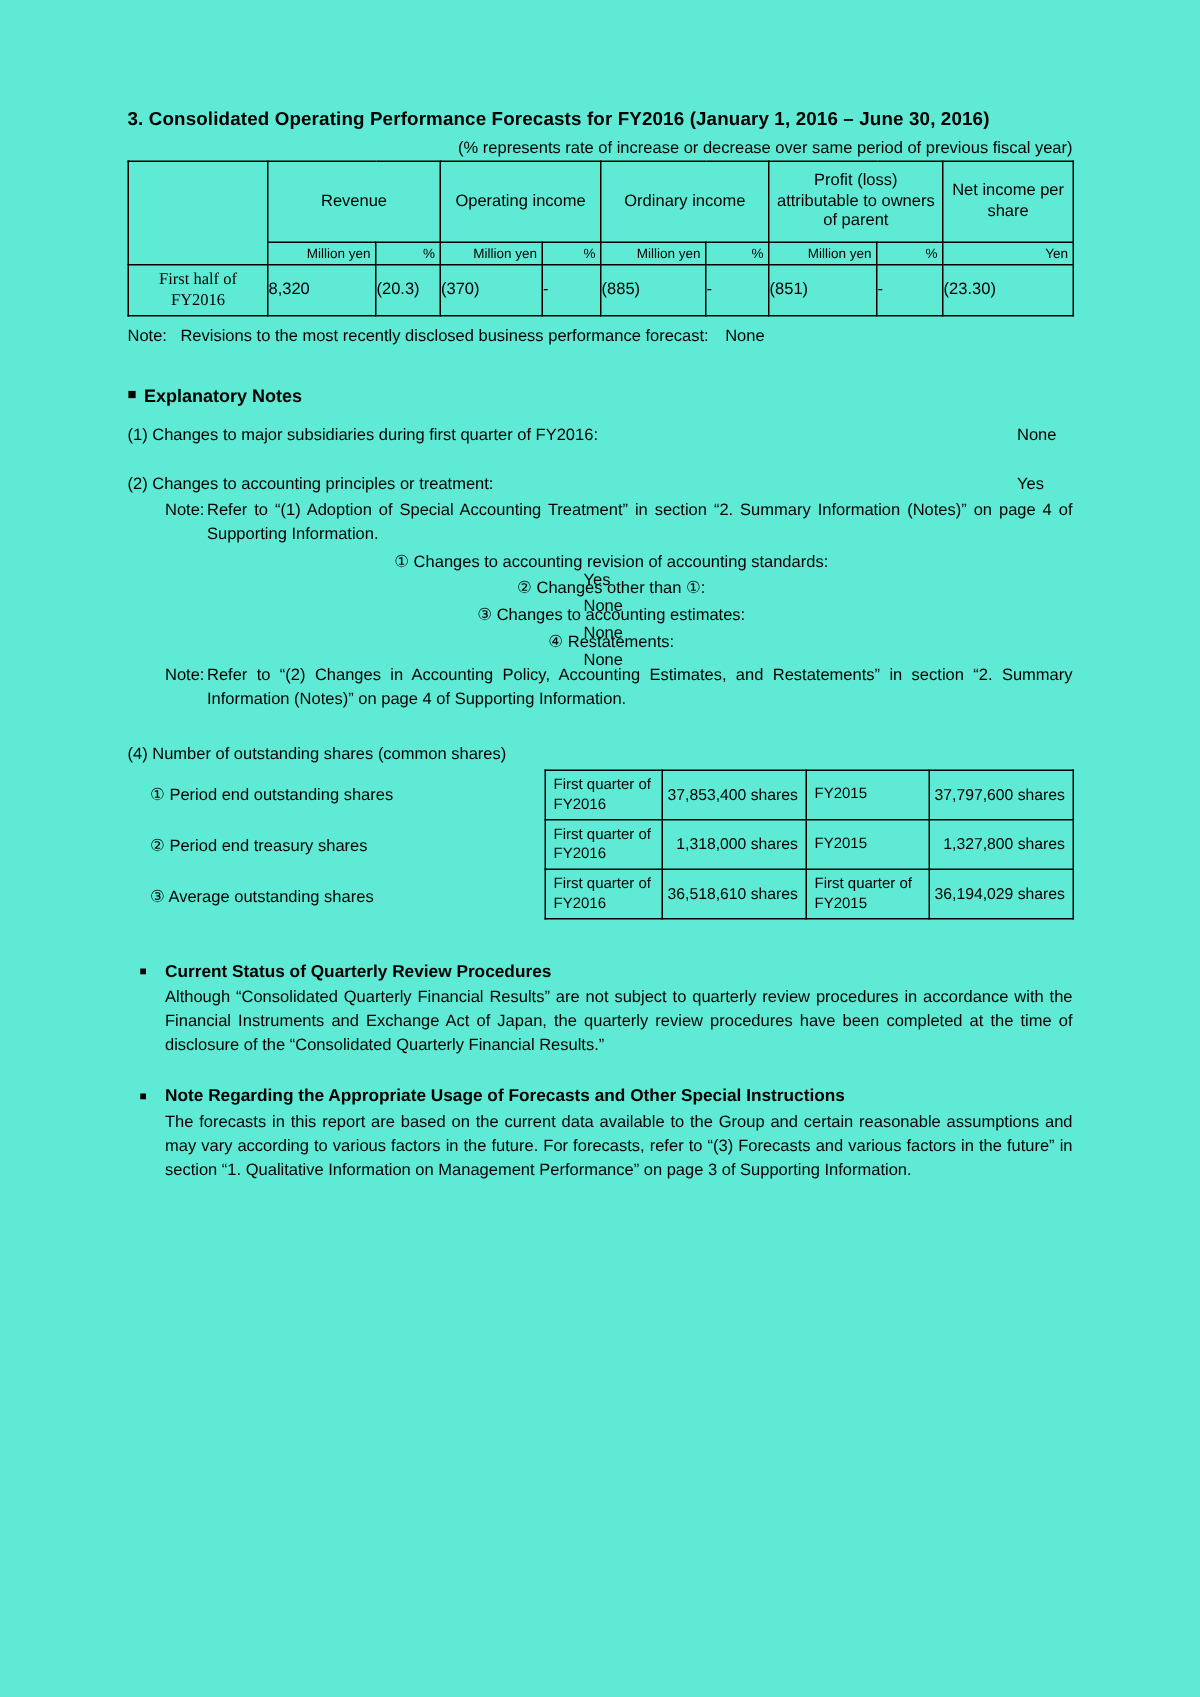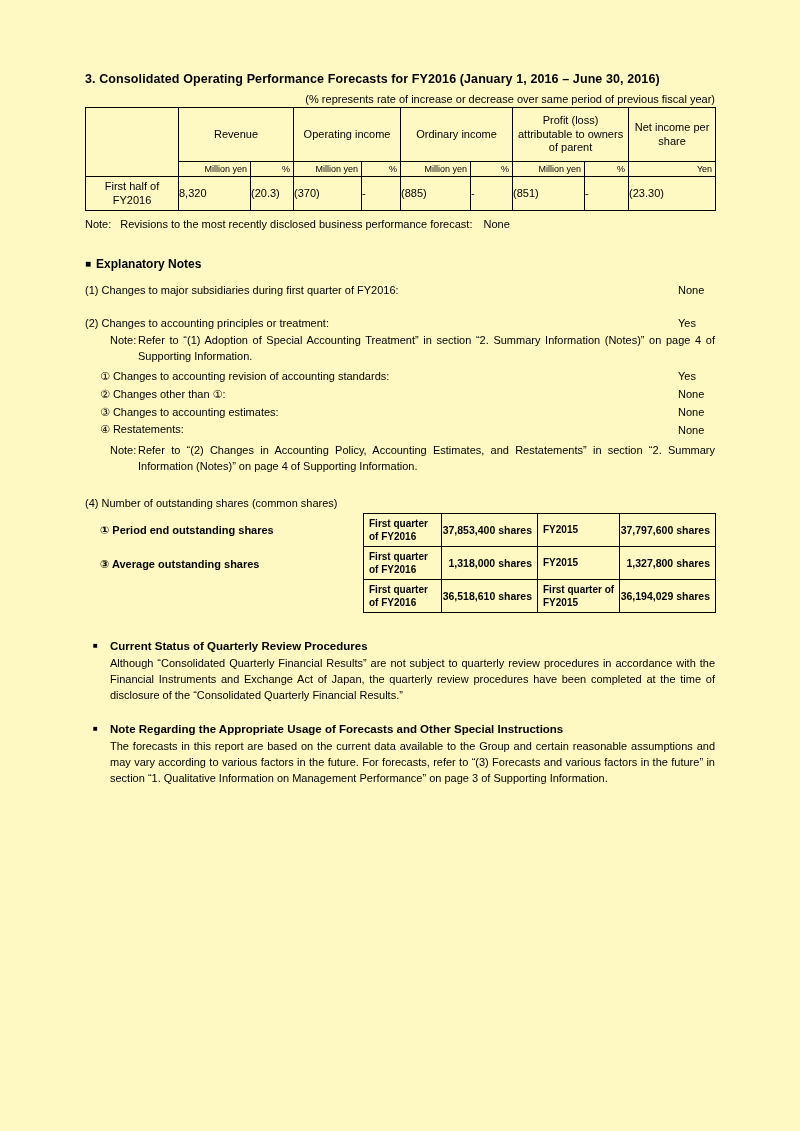--- a/index.html
+++ b/index.html
@@ -3,32 +3,32 @@
 <meta charset="utf-8">
 <style>
   * { margin:0; padding:0; box-sizing:border-box; }
   html,body { background:#ffffff; }
   body {
     width:800px;
     font-family:"Liberation Sans","DejaVu Sans",sans-serif;
     color:#000;
     -webkit-font-smoothing:antialiased;
   }
-  .page { width:800px; min-height:1131px; padding:72px 85px 40px 85px; background:#fef9c3; }
+  .page { width:800px; min-height:1131px; padding:72px 85px 40px 85px; background:#5eead4; }
 
   .section-title { font-size:12.5px; font-weight:bold; letter-spacing:0.1px; }
   .table-caption { margin-top:7px; font-size:11px; text-align:right; }
 
   
   table.forecast-table { margin-top:2px; width:630px; border-collapse:collapse; table-layout:fixed; }
   table.forecast-table td { border:1px solid #000; font-size:11px; vertical-align:middle; }
   tr.group-row td { height:54px; text-align:center; line-height:1.25; padding:1px 2px; }
   tr.unit-row td { height:15px; font-size:9px; text-align:right; padding:0 3px 1px 0; }
   tr.data-row td { height:33px; padding:0 4px 0 0; }
-  tr.data-row td.row-label { text-align:center; padding:2px; line-height:1.3; }
+  tr.data-row td.row-label { text-align:center; padding:2px; line-height:1.3;font-family:Liberation Serif, serif; }
 
   
   .note-line { margin-top:7px; font-size:11px; display:flex; }
   .note-line .nl-label { margin-right:9px; }
   .note-line .nl-value { margin-left:11px; }
 
   
   .exp-heading { margin-top:27px; font-size:12px; font-weight:bold; display:flex; align-items:center; }
   .exp-heading .sq { font-size:10px; margin-right:5px; }
 
@@ -37,25 +37,25 @@
   .mt13 { margin-top:13px; }
   .mt21 { margin-top:21px; }
   .mt19 { margin-top:19px; }
   .mt22 { margin-top:22px; }
 
   .note-block { margin-top:3px; margin-left:25px; display:flex; font-size:11px; line-height:16.5px; }
   .note-block .nlabel { width:28px; flex:none; }
   .note-block .ntext { flex:1; text-align:justify; }
 
   .sub-list { margin-top:3px; margin-left:15px; }
-  .sub-row { font-size:11px; height:17.8px; display:flex; justify-content:space-between; align-items:center; }
+  .sub-row { font-size:11px; height:17.8px; display:flex; justify-content:space-between; align-items:center;flex-direction:column; }
   .sub-row .val { width:37px; text-align:left; flex:none; }
 
   
-  .shares-wrap { margin-top:4px; display:flex; align-items:flex-start;font-weight:bold; }
+  .shares-wrap { margin-top:4px; display:flex; align-items:flex-start; }
   .share-labels { width:278px; flex:none; padding-left:15px; }
   .share-label { height:34px; display:flex; flex-direction:column; justify-content:center; font-size:11px; line-height:16px; }
   .share-label .line2 { padding-left:13px; }
   table.shares-table { width:352px; border-collapse:collapse; table-layout:fixed; flex:none; }
   table.shares-table td { border:1px solid #000; height:33px; vertical-align:middle; }
   table.shares-table td.sc1, table.shares-table td.sc3 { font-size:10px; padding:1px 2px 1px 5px; line-height:1.3; text-align:left; }
   table.shares-table td.sc2, table.shares-table td.sc4 { font-size:10.5px; text-align:right; padding-right:5px; }
 
   
   .bullet-heading { display:flex; align-items:center; margin-left:8px; font-size:11.5px; font-weight:bold; }
@@ -169,20 +169,23 @@
   </div>
 
   <div class="item-row mt22">
     <span>(4) Number of outstanding shares (common shares)</span>
   </div>
 
   <div class="shares-wrap">
     <div class="share-labels">
       <div class="share-label">
         <div>① Period end outstanding shares</div>
+      </div>
+      <div class="share-label">
+        <div>② Period end treasury shares</div>
       </div>
       <div class="share-label">
         <div>③ Average outstanding shares</div>
       </div>
     </div>
     <table class="shares-table">
       <colgroup>
         <col style="width:78px">
           <col style="width:96px">
           <col style="width:82px">

